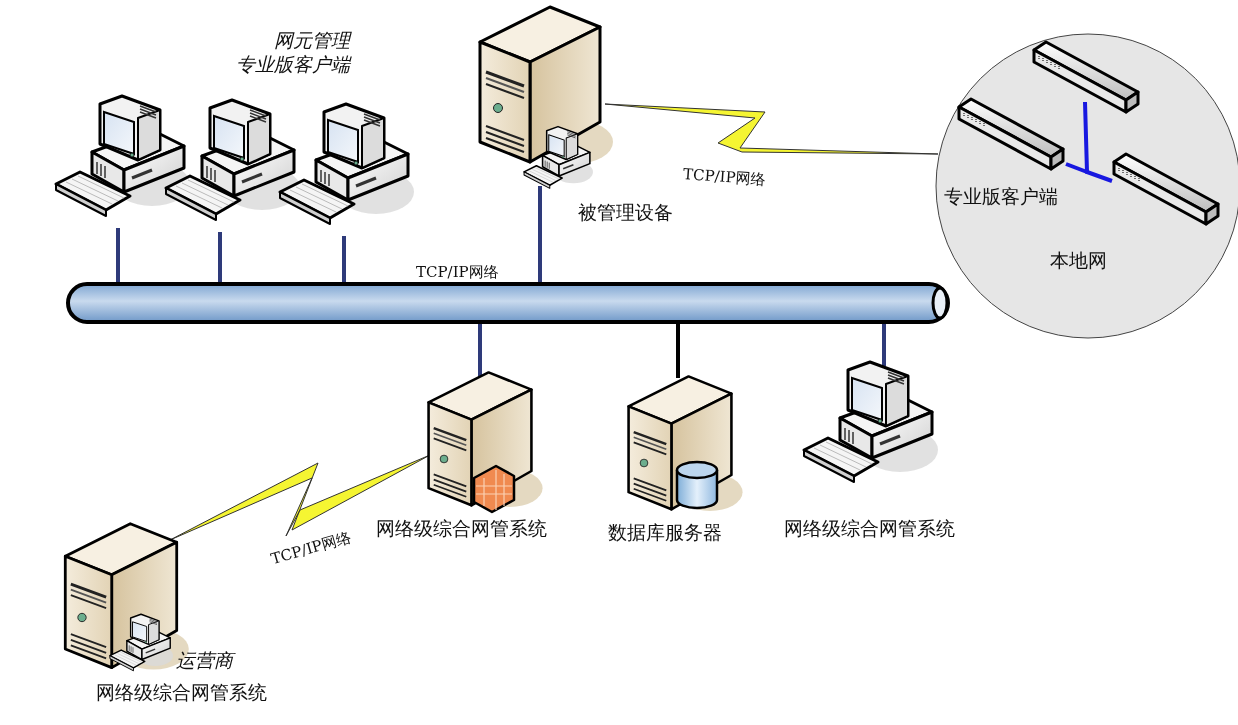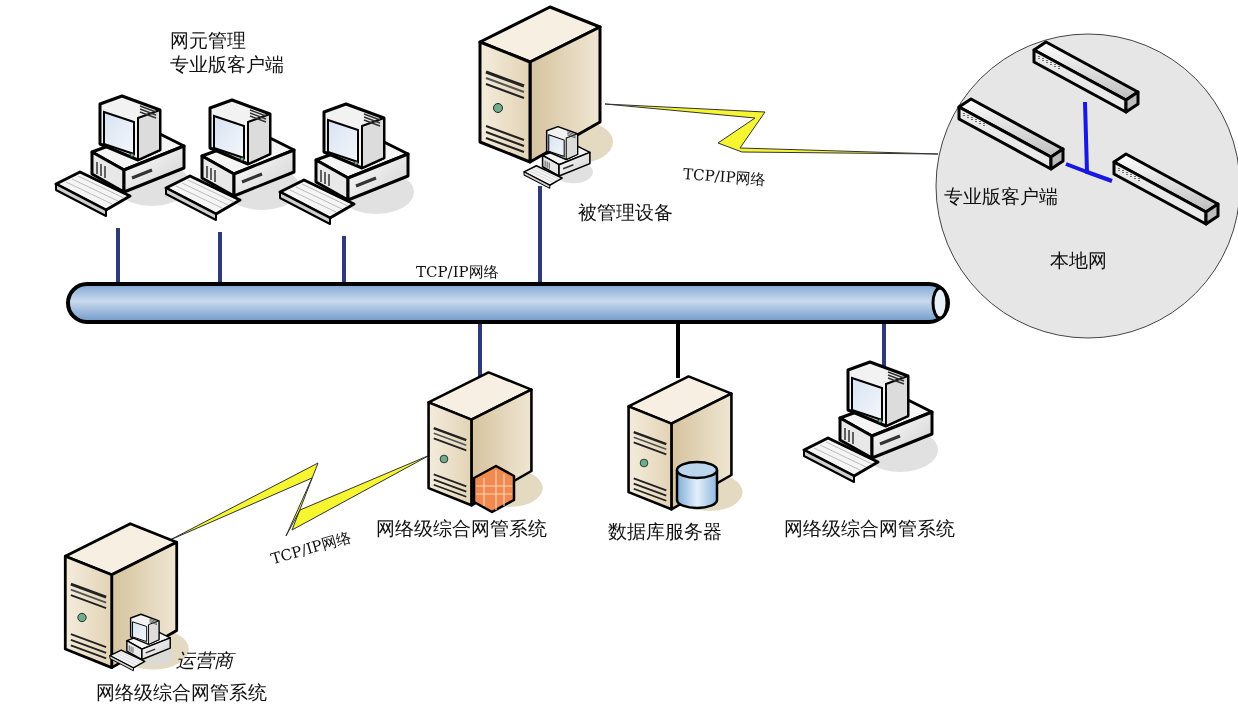--- a/index.html
+++ b/index.html
@@ -2,21 +2,21 @@
 <html><head>
 <meta charset="utf-8">
 <style>
   html, body { margin: 0; padding: 0; background: #ffffff; }
   body { width: 1238px; height: 725px; position: relative; overflow: hidden;
          font-family: "DejaVu Serif", "Liberation Serif", serif; color: #111; }
   #stage { position: absolute; left: 0; top: 0; width: 1238px; height: 725px; }
   .lbl { position: absolute; font-size: 19px; line-height: 24px; white-space: nowrap; color: #111;
          font-family: "DejaVu Serif", "Liberation Serif", serif; }
   .lbl-sm { font-size: 15px; }
-  .center { text-align: left; }
+  .center { text-align: right; font-style: italic; }
 </style>
 </head>
 <body>
 
 <div id="stage">
 <svg width="1238" height="725" viewBox="0 0 1238 725" xmlns="http://www.w3.org/2000/svg">
   <defs>
     <linearGradient id="busGrad" x1="0" y1="0" x2="0" y2="1">
       <stop offset="0" stop-color="#7fa6d2"></stop>
       <stop offset="0.45" stop-color="#c9daee"></stop>
@@ -180,18 +180,18 @@
 <div class="lbl lbl-sm" style="left:684px; top:162px; transform: rotate(4deg); transform-origin:left top;">TCP/IP网络</div>
 
 <div class="lbl lbl-sm" style="left:416px; top:260px;">TCP/IP网络</div>
 
 <div class="lbl" style="left:944px; top:184px;">专业版客户端</div>
 <div class="lbl" style="left:1050px; top:248px;">本地网</div>
 
 <div class="lbl lbl-sm" style="left:268px; top:548px; transform: rotate(-16deg); transform-origin:left top;">TCP/IP网络</div>
 
 <div class="lbl" style="left:376px; top:516px;">网络级综合网管系统</div>
-<div class="lbl" style="left:608px; top:520px;font-family:Liberation Serif, serif;">数据库服务器</div>
+<div class="lbl" style="left:608px; top:520px;">数据库服务器</div>
 <div class="lbl" style="left:784px; top:516px;">网络级综合网管系统</div>
 
 <div class="lbl" style="left:176px; top:648px;font-style:italic;">运营商</div>
 <div class="lbl" style="left:96px; top:680px;">网络级综合网管系统</div>
 </div>
 
 </body></html>

